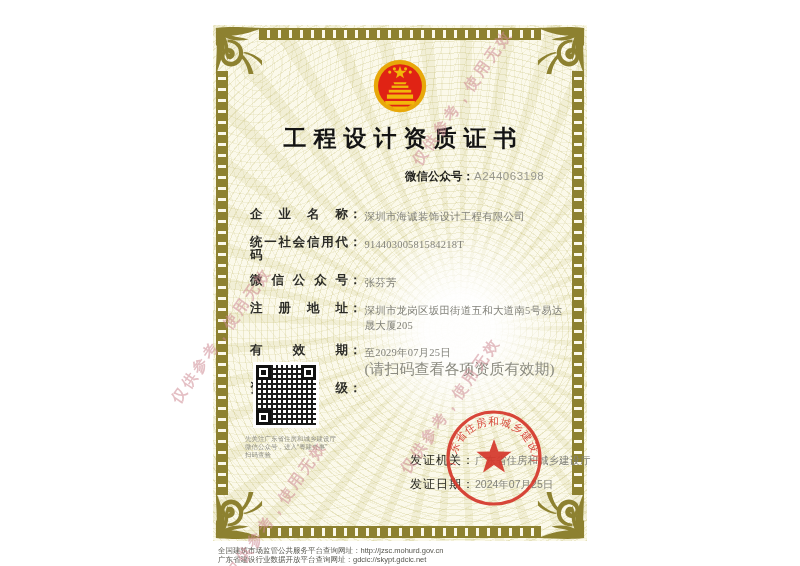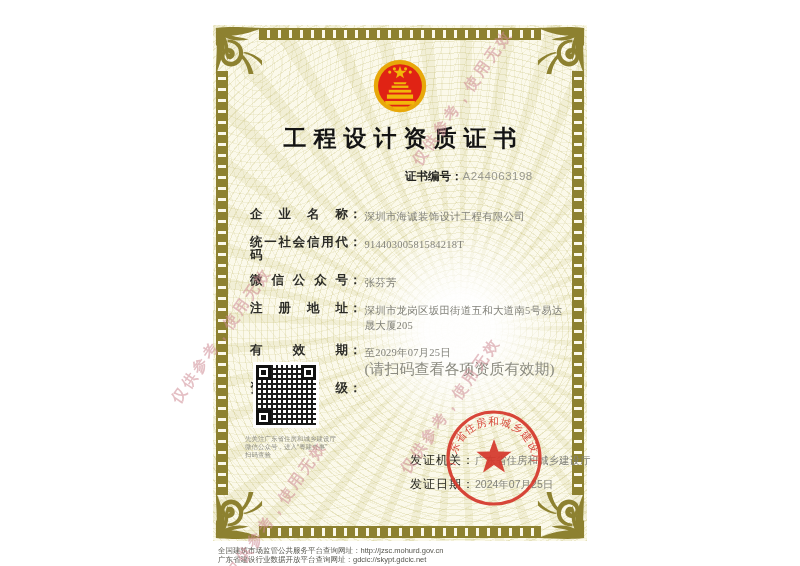--- a/index.html
+++ b/index.html
@@ -163,21 +163,21 @@
         <path d="M16,39 L44,39 L44,43.5 L16,43.5 Z M19,39.5 L20.5,39.5 L20.5,43 L19,43 Z"></path>
         <path d="M14,46 L46,46 L45,50 L15,50 Z"></path>
         <path d="M22,52 L38,52 L36,55.5 L24,55.5 Z"></path>
       </g>
       <path d="M30,2 C14,2 2,14.5 2,30 C2,45.5 14,58 30,58 C46,58 58,45.5 58,30 C58,14.5 46,2 30,2 Z M30,5 C44,5 55,16 55,30 C55,44 44,55 30,55 C16,55 5,44 5,30 C5,16 16,5 30,5 Z" fill="#e8a80a" opacity=".55"></path>
     </svg>
 
     <div class="title">工程设计资质证书</div>
 
     <div class="cert-no">
-      <span class="lbl">证书编号：</span><span class="val">A244063198</span>
+      <span class="lbl">微信公众号：</span><span class="val">A244063198</span>
     </div>
 
     <div class="fields">
       <div class="frow">
         <span class="lab">企业名称</span>
           <span class="colon">：</span>
         <span class="valwrap"><span class="val">深圳市海诚装饰设计工程有限公司</span></span>
       </div>
       <div class="frow">
         <span class="lab">统一社会信用代码</span>

